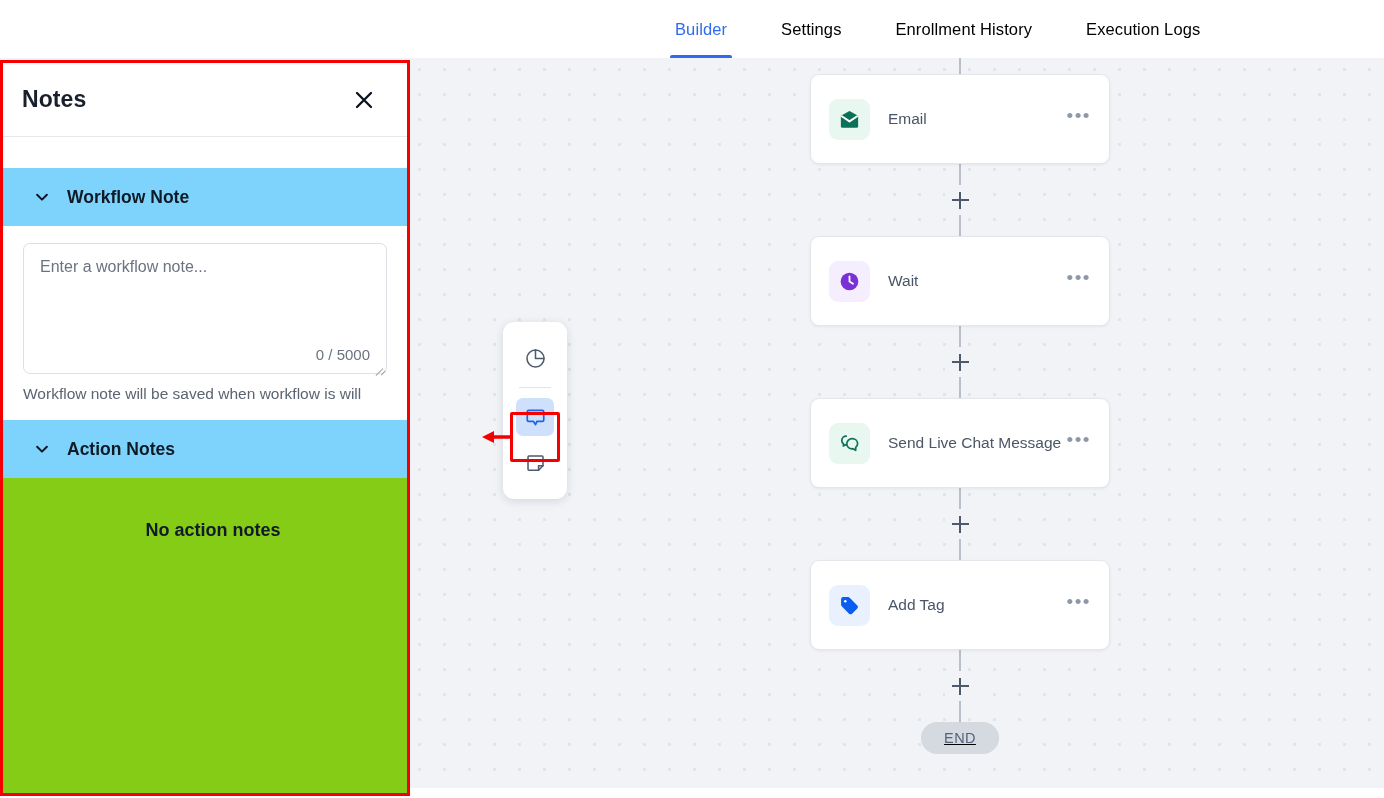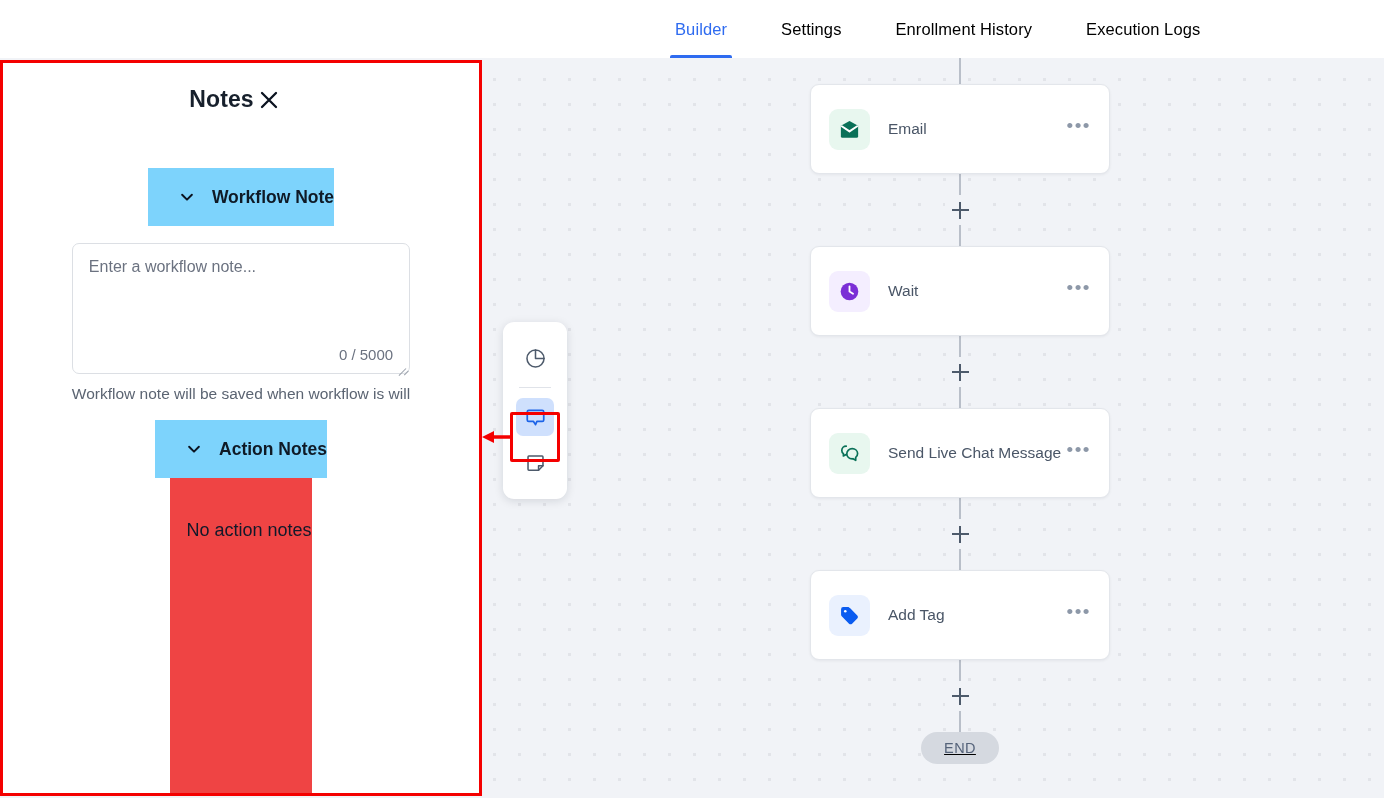--- a/index.html
+++ b/index.html
@@ -56,21 +56,21 @@
     left: 22px; right: 22px;
     bottom: 0;
     height: 3px;
     background: #2e6bf0;
     border-radius: 2px 2px 0 0;
   }
 
   
   .canvas {
     position: absolute;
-    left: 0; top: 58px;
+    left: 0; top: 48px;
     width: 1384px;
     height: 740px;
     background-color: #f1f3f7;
     background-image: radial-gradient(#e2e4e9 1.7px, transparent 1.8px);
     background-size: 25px 25px;
     background-position: 7px 9px;
     overflow: hidden;
   }
 
   
@@ -227,29 +227,28 @@
     height: 14px;
     z-index: 27;
     pointer-events: none;
   }
 
   
   .panel {
     position: absolute;
     left: 0;
     top: 60px;
-    width: 482px;
+    width: 410px;
     height: 736px;
     background: #ffffff;
     border: 3px solid #f40000;
     z-index: 25;
     display: flex;
     flex-direction: column;
     overflow: hidden;
-    align-items: center;
   }
   .panel-header {
     height: 73px;
     flex: none;
     display: flex;
     align-items: center;
     justify-content: space-between;
     padding: 0 28px 0 19px;
     background: #ffffff;
   }
@@ -342,25 +341,25 @@
   .resize-handle::before { width: 10px; bottom: 1px; transform: rotate(-45deg); }
   .resize-handle::after  { width: 6px;  bottom: 1px; right: 0px; transform: rotate(-45deg) translate(0, 3.5px); }
   .helper-text {
     margin-top: 11px;
     margin-bottom: 17px;
     font-size: 15.5px;
     color: #5b6personally;
     color: #5b6472;
   }
   .empty-state {
-    background: #ef4444;
+    background: #84cc16;
     padding-top: 42px;
     text-align: center;
     font-size: 18px;
-    font-weight: normal;
+    font-weight: bold;
     color: #11192a;
     flex: 1;
     padding-left: 16px;
   }
 </style>
 </head>
 <body>
 
 <div id="app">
 

